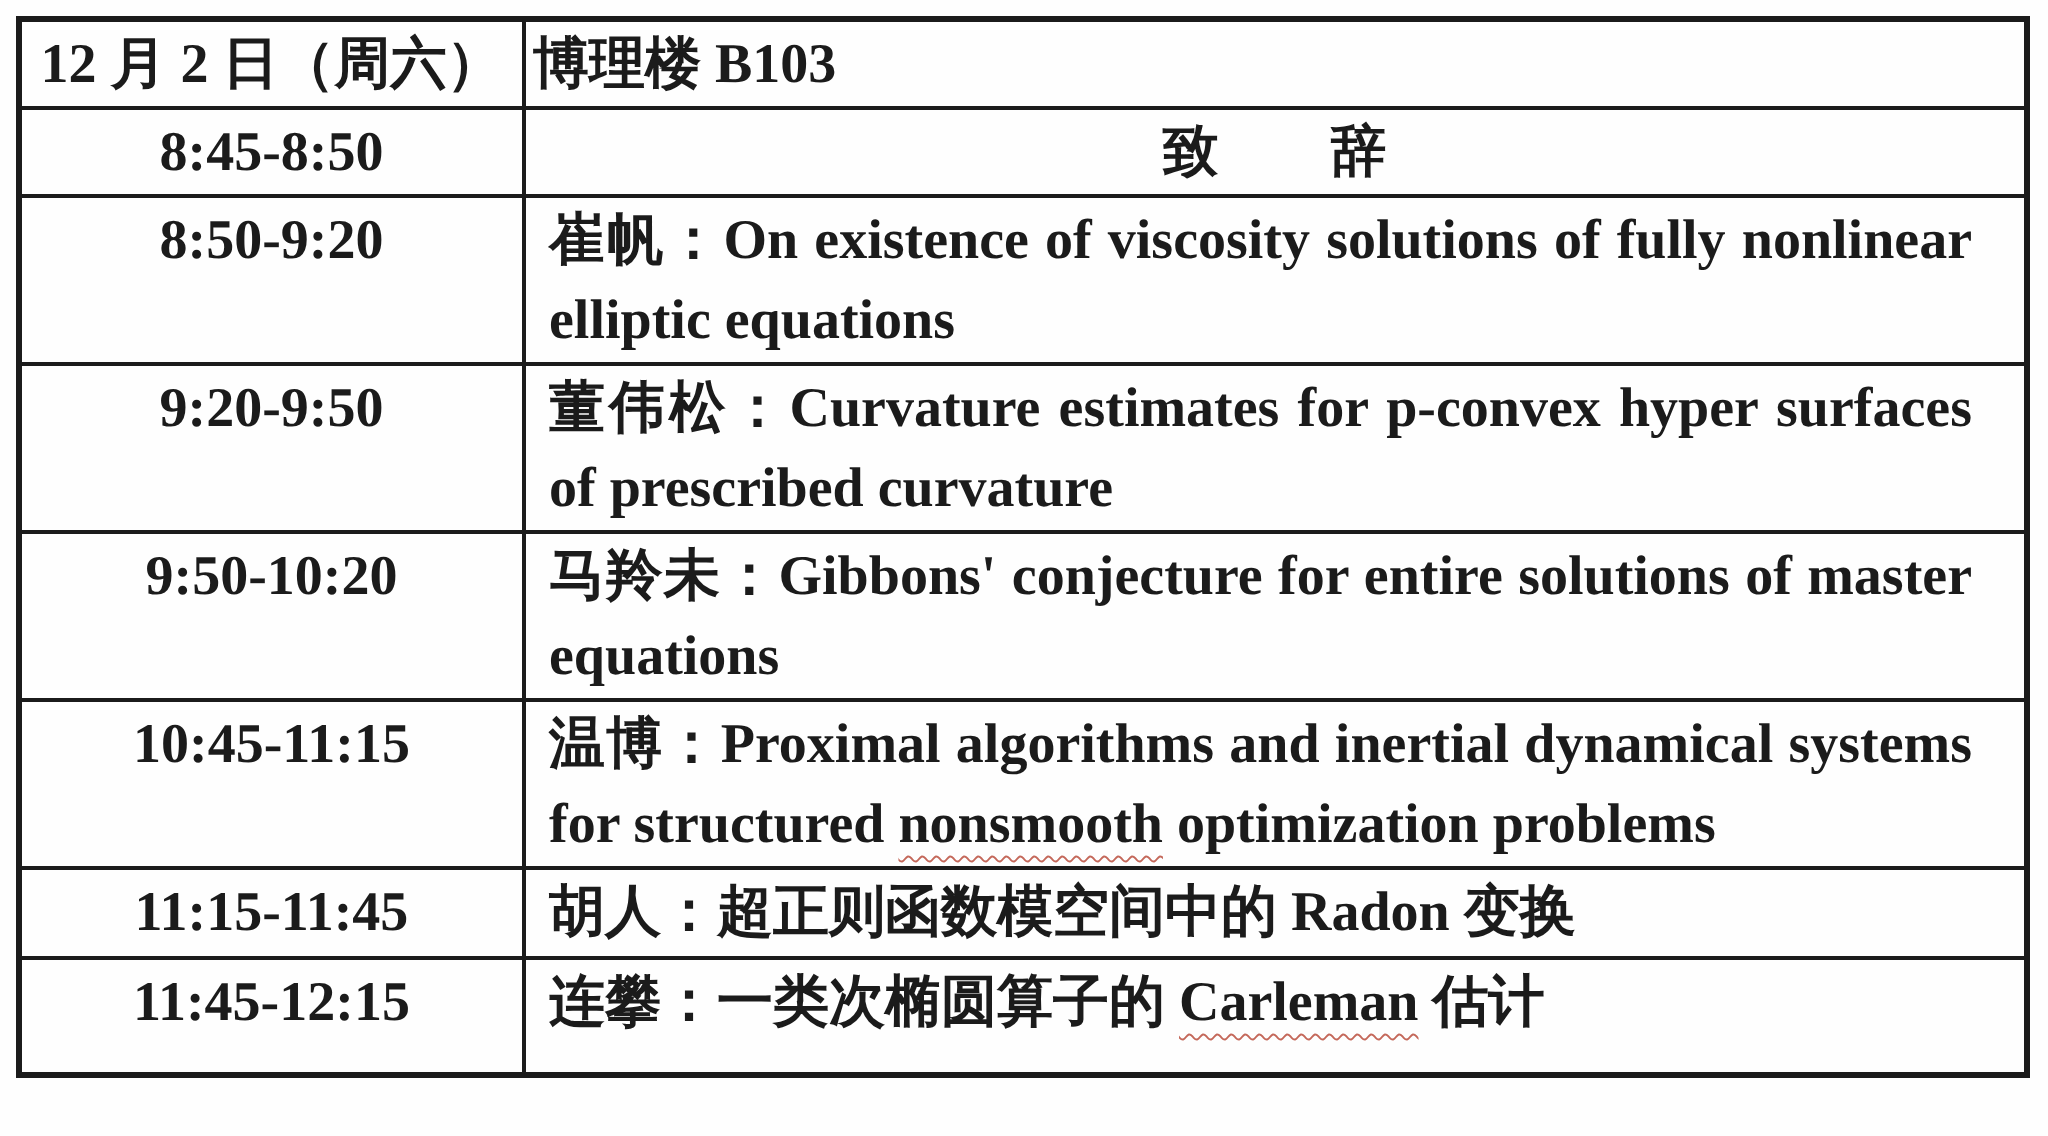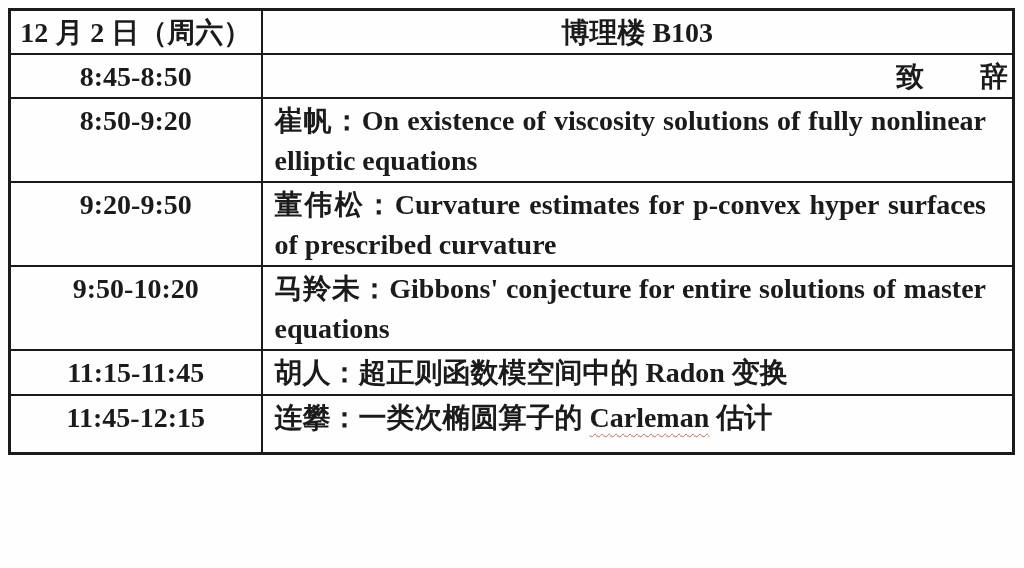--- a/index.html
+++ b/index.html
@@ -34,33 +34,33 @@
     vertical-align: top;
     padding: 2px 4px 0 4px;
     font-weight: bold;
   }
   th.date-cell {
     font-weight: bold;
     text-align: center;
   }
   th.venue-cell {
     font-weight: bold;
-    text-align: center;
+    text-align: left;
   }
   td.time-cell {
     text-align: center;
   }
   td.talk-cell {
     text-align: justify;
     text-justify: inter-word;
     padding-left: 12px;
     padding-right: 26px;
   }
   td.label-cell {
-    text-align: right;
+    text-align: center;
   }
   .wavy {
     text-decoration-line: underline;
     text-decoration-style: wavy;
     text-decoration-color: #c4685a;
     text-decoration-thickness: 1px;
     text-underline-offset: 6px;
   }
 </style>
 </head>
@@ -93,20 +93,24 @@
       <td class="time-cell">9:20-9:50</td>
       <td class="talk-cell"><span>董伟松：</span><span>Curvature estimates for p-convex hyper surfaces of prescribed curvature</span></td>
     </tr>
 
     <tr style="height:80px">
       <td class="time-cell">9:50-10:20</td>
       <td class="talk-cell"><span>马羚未：</span><span>Gibbons' conjecture for entire solutions of master equations</span></td>
     </tr>
 
 
+    <tr style="height:80px">
+      <td class="time-cell">10:45-11:15</td>
+      <td class="talk-cell"><span>温博：</span><span>Proximal algorithms and inertial dynamical systems for structured </span><span class="wavy">nonsmooth</span><span> optimization problems</span></td>
+    </tr>
 
     <tr style="height:45px">
       <td class="time-cell">11:15-11:45</td>
       <td class="talk-cell"><span>胡人：</span><span>超正则函数模空间中的 Radon 变换</span></td>
     </tr>
 
     <tr style="height:58px">
       <td class="time-cell">11:45-12:15</td>
       <td class="talk-cell"><span>连攀：</span><span>一类次椭圆算子的 </span><span class="wavy">Carleman</span><span> 估计</span></td>
     </tr>

